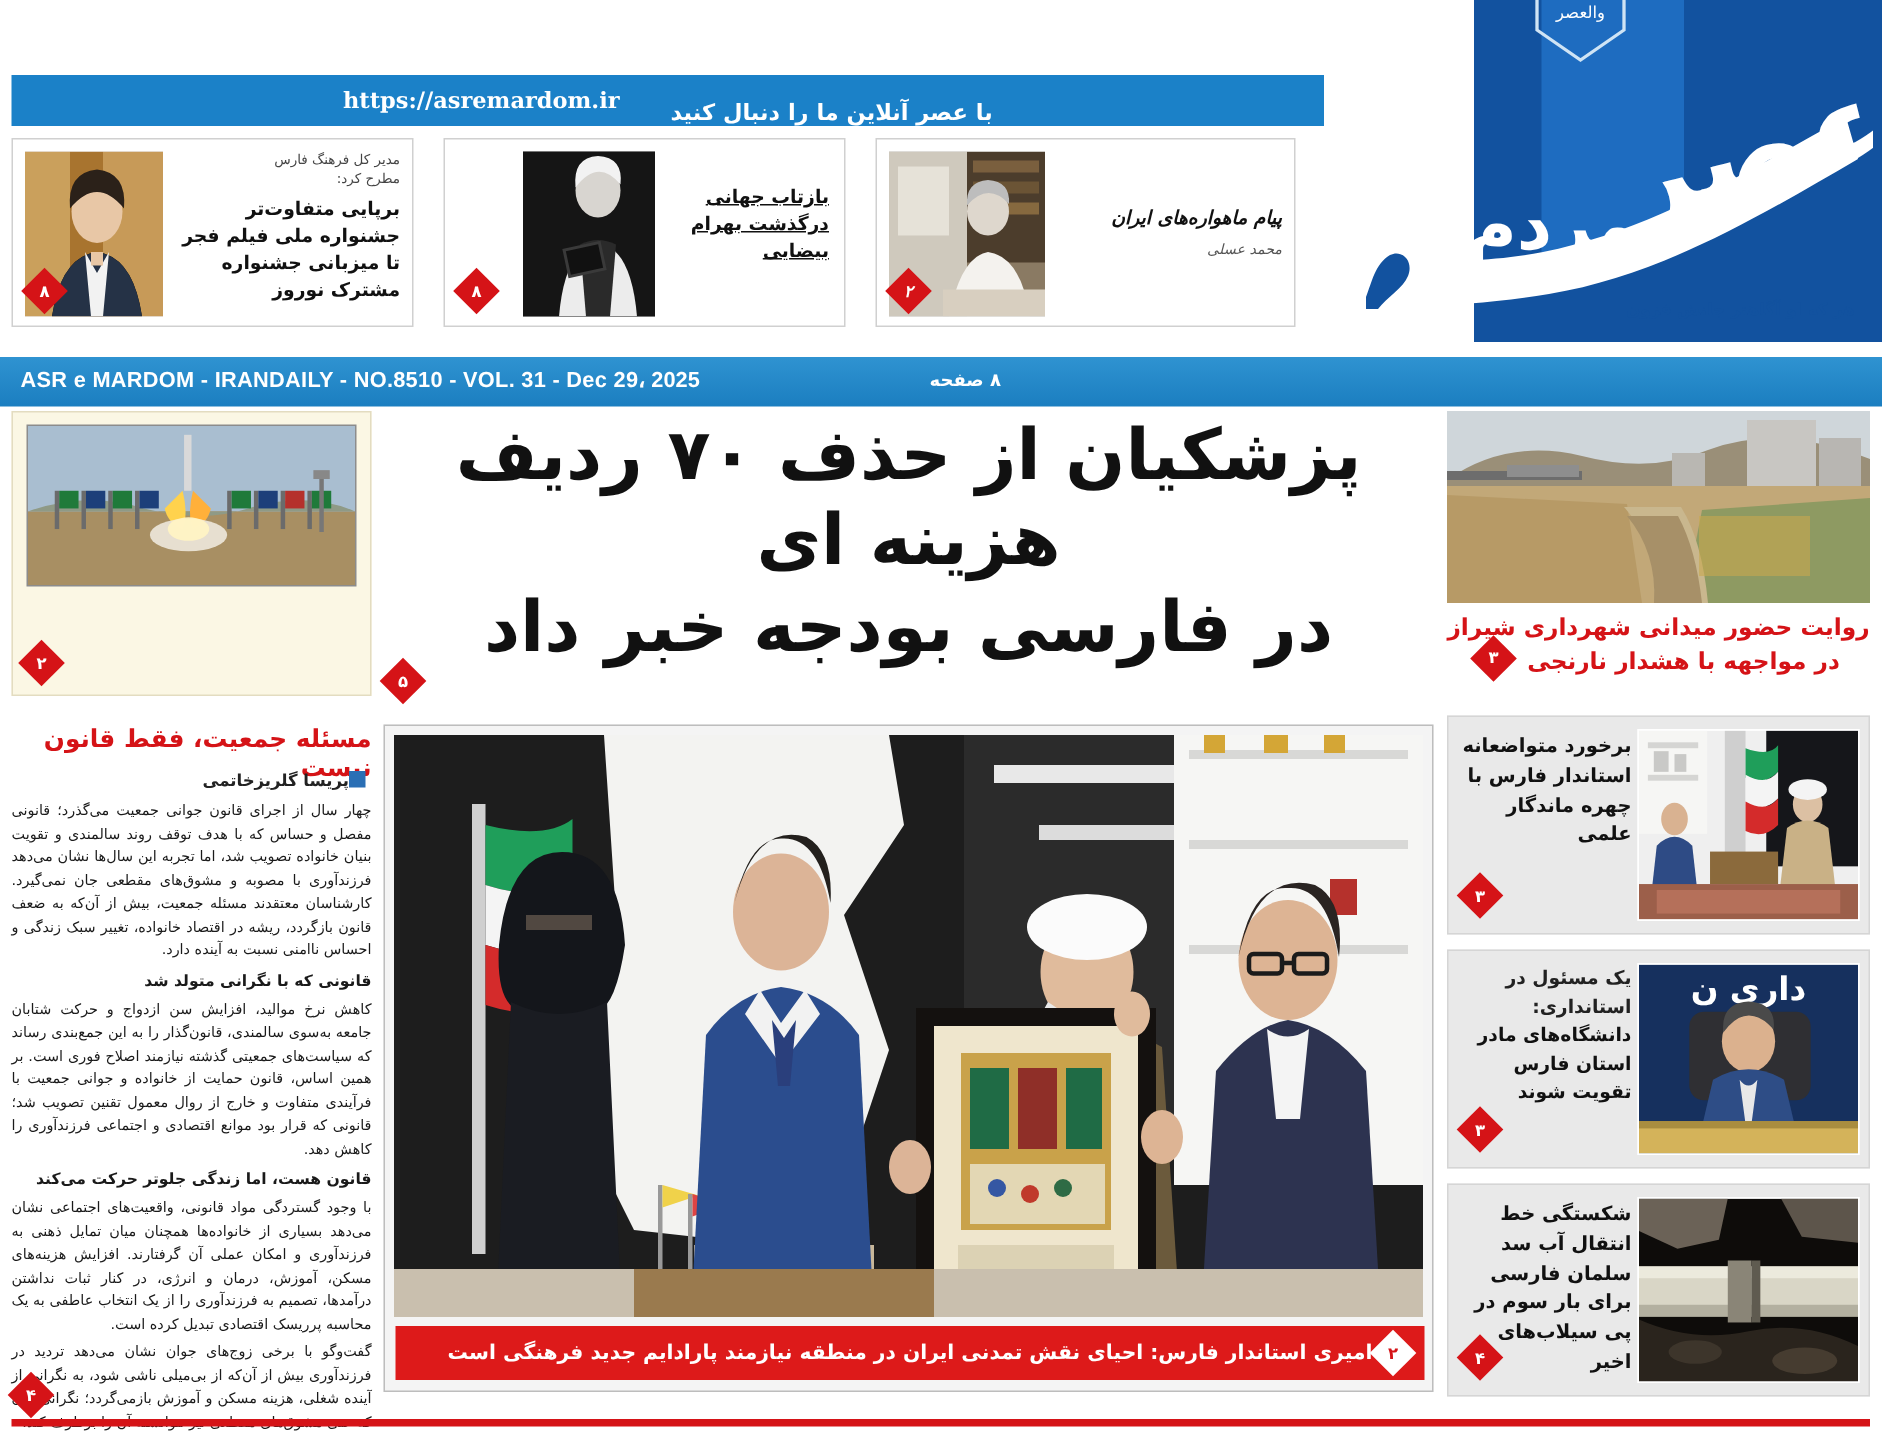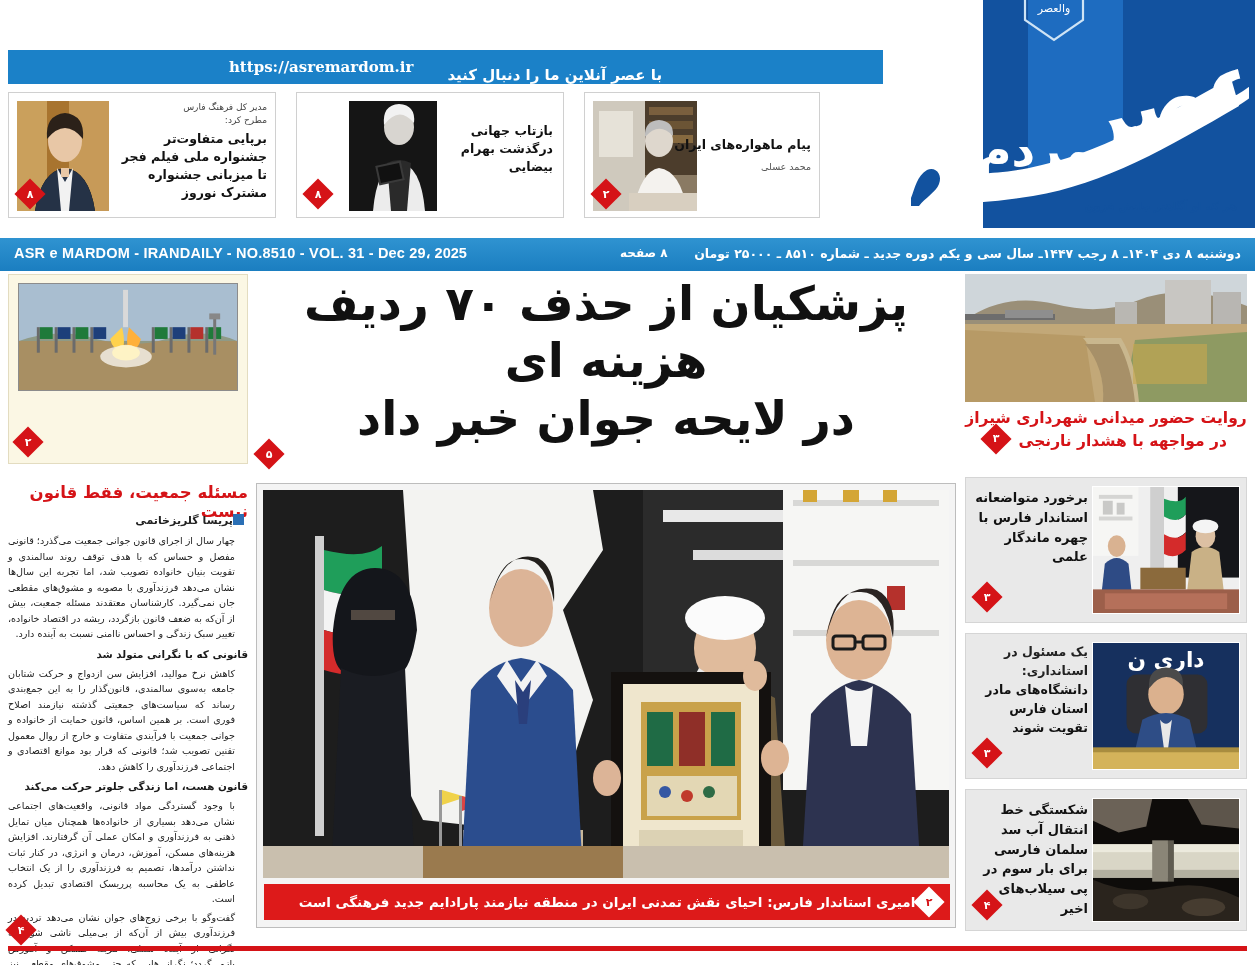--- a/index.html
+++ b/index.html
@@ -51,35 +51,35 @@
     font-size:15px;font-weight:bold;direction:ltr;
   }
 
   
   .teaser{
     position:absolute;border:1px solid #d0d0d0;background:#fff;
     box-sizing:border-box;overflow:hidden;
   }
   .t1{left:8px;top:92px;width:268px;height:126px;padding-left:48px;}
   .t2{left:296px;top:92px;width:268px;height:126px;}
-  .t3{left:584px;top:92px;width:236px;height:126px;}
+  .t3{left:584px;top:92px;width:280px;height:126px;font-style:italic;}
   .teaser .tz-txt{
     position:absolute;right:8px;top:8px;width:150px;
     text-align:right;direction:rtl;line-height:1.45;
   }
   .tz-kicker{font-size:9px;color:#444;font-weight:normal;}
   .tz-head{font-size:12.5px;font-weight:bold;color:#111;margin-top:3px;}
   .tz-byline{font-size:9.5px;color:#555;margin-top:6px;}
   .teaser .tz-img{
     position:absolute;left:8px;top:8px;width:92px;height:110px;
     overflow:hidden;background:#ddd;
   }
   .t3 .tz-img{left:8px;top:8px;width:104px;height:110px;}
   .t3 .tz-txt{right:8px;top:40px;width:150px;}
-  .t2 .tz-txt{right:10px;top:26px;width:120px;}
+  .t2 .tz-txt{right:10px;top:26px;width:120px;text-decoration:underline;}
   .t2 .tz-img{left:52px;top:8px;width:88px;height:110px;background:#111;}
 
   
   .diamond{
     width:22px;height:22px;background:#d51317;
     transform:rotate(45deg);
     display:inline-block;position:relative;
   }
   .diamond > span{
     position:absolute;inset:0;transform:rotate(-45deg);
@@ -136,21 +136,21 @@
   }
   .lc-byline .sq{
     display:inline-block;width:11px;height:11px;background:#2a6fb5;
     margin-right:4px;vertical-align:-1px;
   }
   .lc-body{
     position:absolute;right:0;top:262px;width:240px;
     direction:rtl;text-align:justify;
     font-size:9.6px;line-height:1.62;color:#1a1a1a;
   }
-  .lc-body p{margin:0 13px 3px 0;}
+  .lc-body p{margin:0 0 3px 0;}
   .lc-body p.sub{font-weight:bold;font-size:10.4px;margin:4px 0 3px 0;text-align:right;}
 
   
   .centercol{position:absolute;left:256px;top:0;width:700px;height:660px;}
   .main-head{
     position:absolute;right:6px;top:4px;width:688px;
     direction:rtl;text-align:center;
     font-size:47px;font-weight:bold;line-height:1.22;color:#111;
     letter-spacing:-.5px;
   }
@@ -312,21 +312,20 @@
       </div>
       <div class="dia-wrap" style="left:10px;bottom:8px;">
         <span class="diamond"><span>۲</span></span>
       </div>
     </div>
   </div>
 
   <div class="datebar">
     <div class="db-en">ASR e MARDOM - IRANDAILY - NO.8510 - VOL. 31 -  Dec 29، 2025</div>
     <div class="db-pages">۸ صفحه</div>
-    <div class="db-fa">دوشنبه ۸ دی ۱۴۰۴ـ ۸ رجب ۱۴۴۷ـ سال سی و یکم دوره جدید ـ شماره ۸۵۱۰ ـ ۲۵۰۰۰ تومان</div>
   </div>
 
   <div class="content">
 
     <div class="leftcol">
 
       <div class="sat-box">
         <div class="sat-img">
           <svg class="img-fill" viewBox="0 0 220 108" preserveAspectRatio="none">
             <rect width="220" height="60" fill="#a9bed0"></rect>
@@ -381,21 +380,21 @@
 
       <div class="dia-wrap" style="left:2px;top:648px;">
         <span class="diamond"><span>۴</span></span>
       </div>
     </div>
 
     <div class="centercol">
 
       <div class="main-head">
         <div>پزشکیان از حذف ۷۰ ردیف هزینه ای</div>
-        <div>در لایحه جوان خبر داد</div>
+        <div>در فارسی بودجه خبر داد</div>
       </div>
 
       <div class="dia-wrap mh-dia">
         <span class="diamond"><span>۵</span></span>
       </div>
 
       <div class="main-photo-wrap">
         <div class="main-photo">
           <svg class="img-fill" viewBox="0 0 686 388" preserveAspectRatio="none">
             <rect width="686" height="388" fill="#1d1d1d"></rect>

